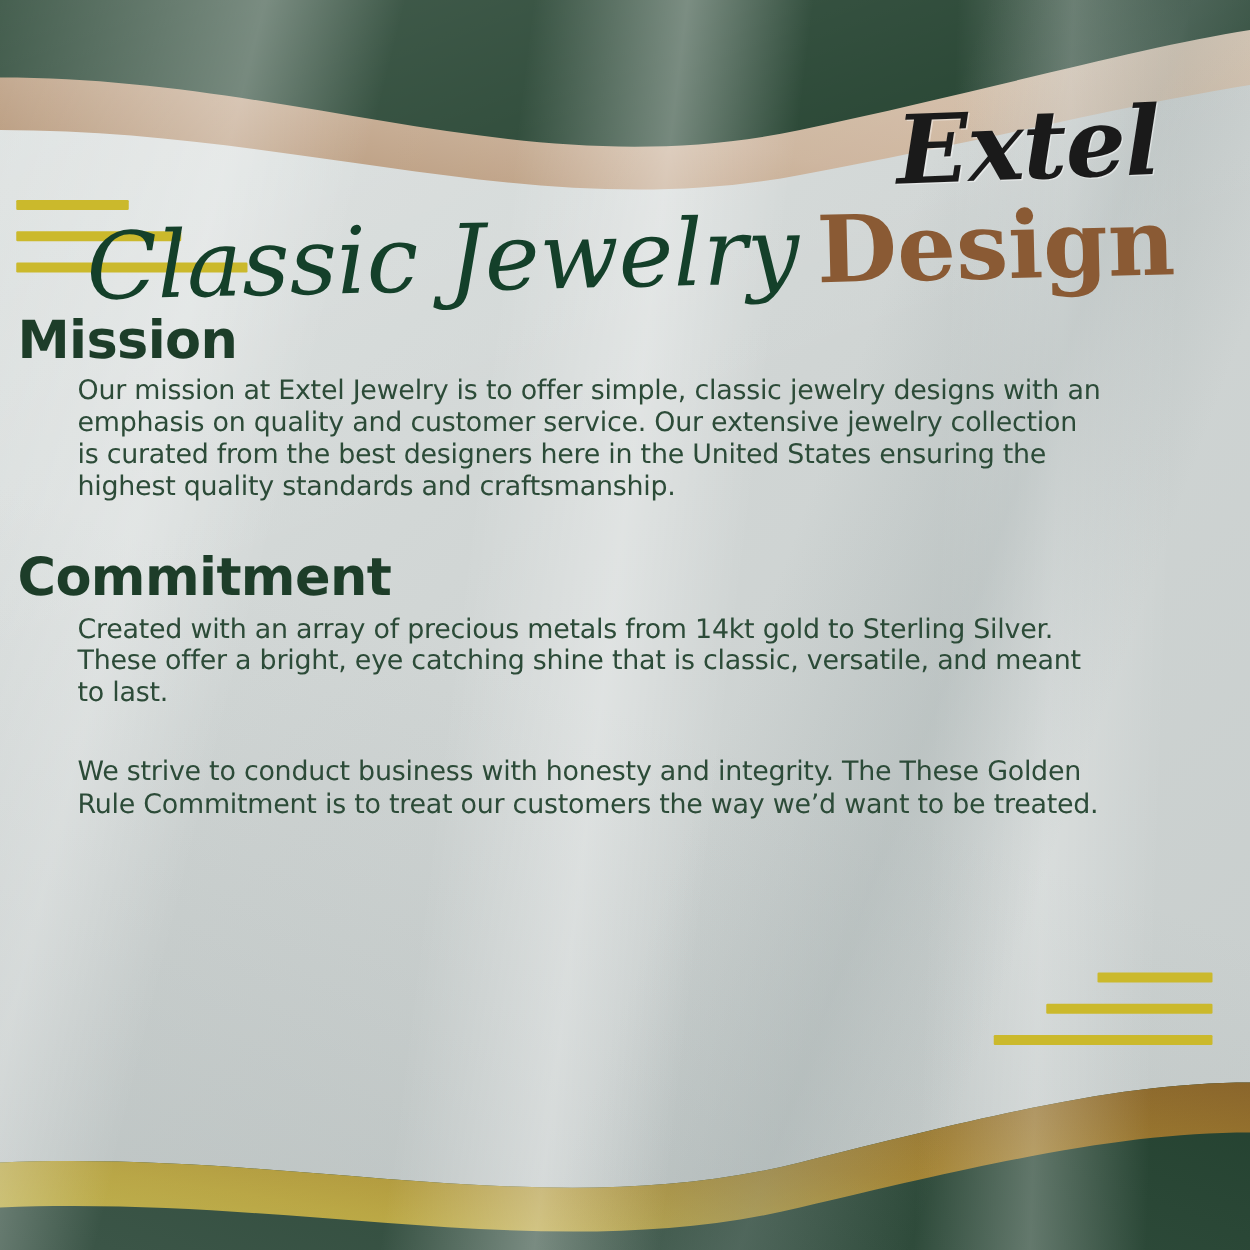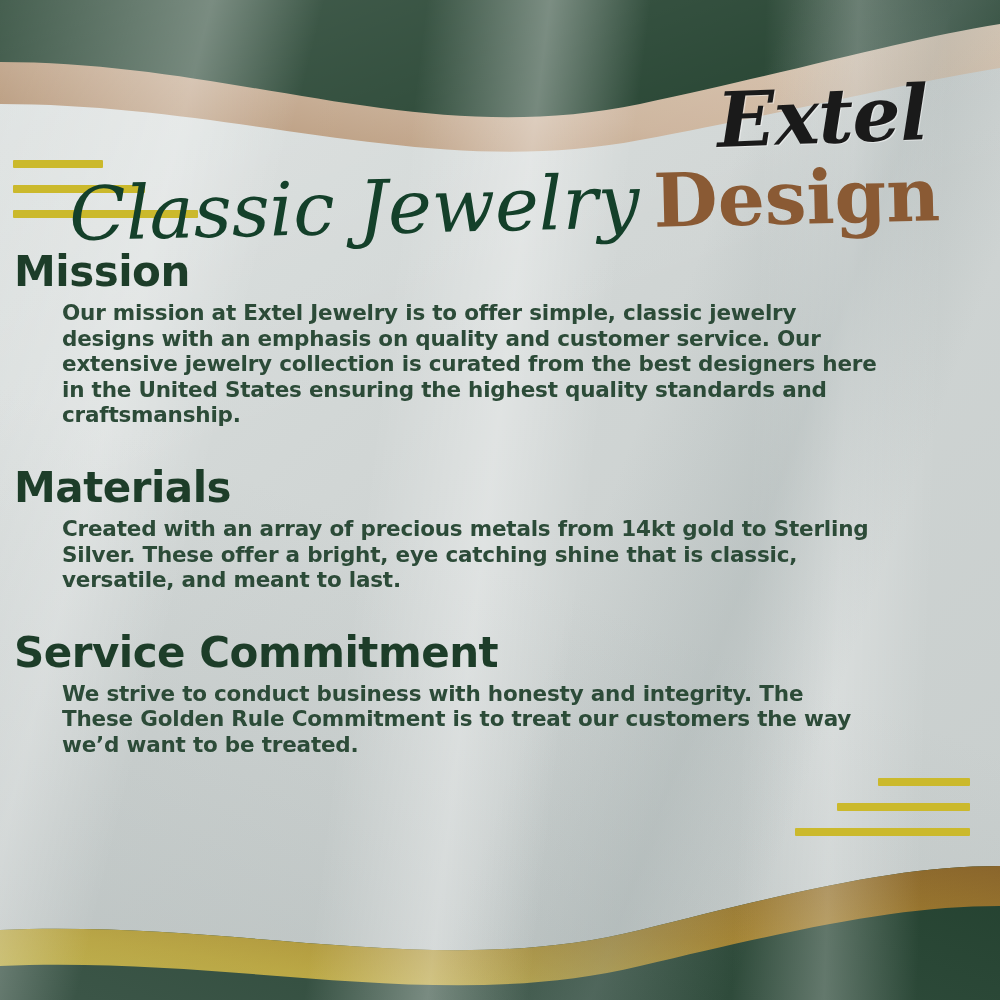--- a/index.html
+++ b/index.html
@@ -70,21 +70,21 @@
     font-family:"DejaVu Sans", sans-serif;
     font-weight:700;
     color:#1d3d29;
     font-size:42px;
     line-height:1.05;
     margin:0 0 6px 14px;
     letter-spacing:-0.5px;
   }
   .sec-body{
     font-family:"DejaVu Sans", sans-serif;
-    font-weight:700;
+    font-weight:400;
     color:#2c4b38;
     font-size:21.5px;
     line-height:1.19;
     margin:0 34px 0 62px;
     letter-spacing:-0.2px;
   }
   .sp-mission{margin-top:0px;}
   .sp-materials{margin-top:38px;}
   .sp-service{margin-top:38px;}
   .sp-gift{margin-top:38px;}
@@ -155,24 +155,23 @@
   </div>
 
   <div class="content">
 
     <div class="section sp-mission">
       <h2 class="sec-title">Mission</h2>
       <p class="sec-body">Our mission at Extel Jewelry is to offer simple, classic jewelry designs with an emphasis on quality and customer service. Our extensive jewelry collection is curated from the best designers here in the United States ensuring the highest quality standards and craftsmanship.</p>
     </div>
 
     <div class="section sp-materials">
-      <h2 class="sec-title">Materials</h2>
+      <h2 class="sec-title">Commitment</h2>
       <p class="sec-body">Created with an array of precious metals from 14kt gold to Sterling Silver. These offer a bright, eye catching shine that is classic, versatile, and meant to last.</p>
     </div>
 
     <div class="section sp-service">
-      <h2 class="sec-title">Service Commitment</h2>
       <p class="sec-body">We strive to conduct business with honesty and integrity. The These Golden Rule Commitment is to treat our customers the way we’d want to be treated.</p>
     </div>
 
 
   </div>
 </div>
 
 </body></html>

